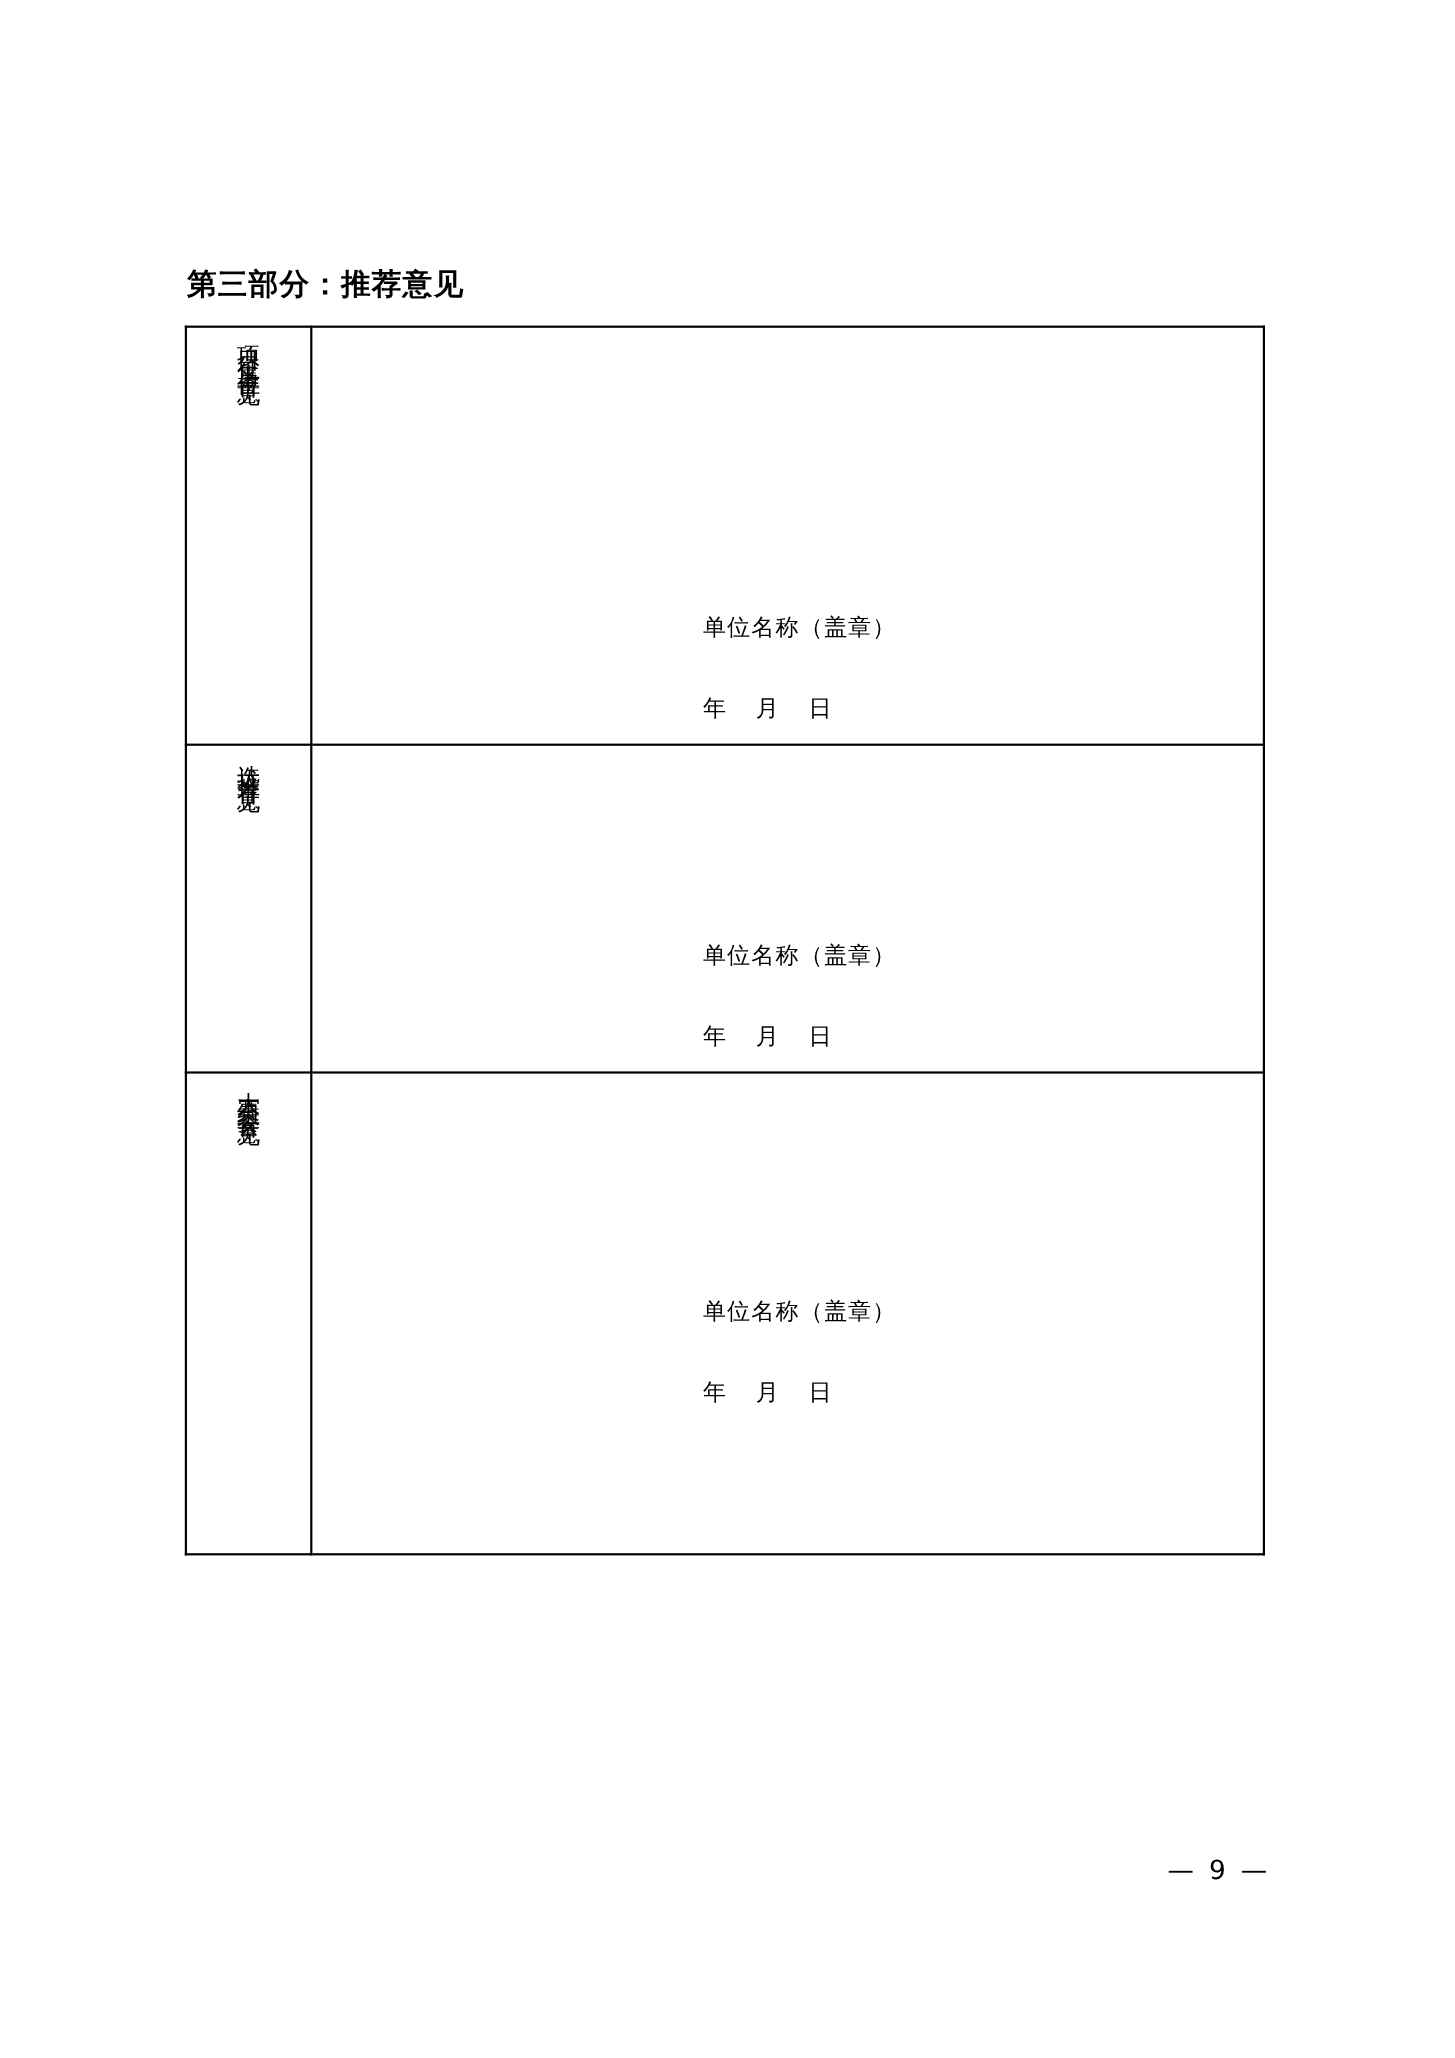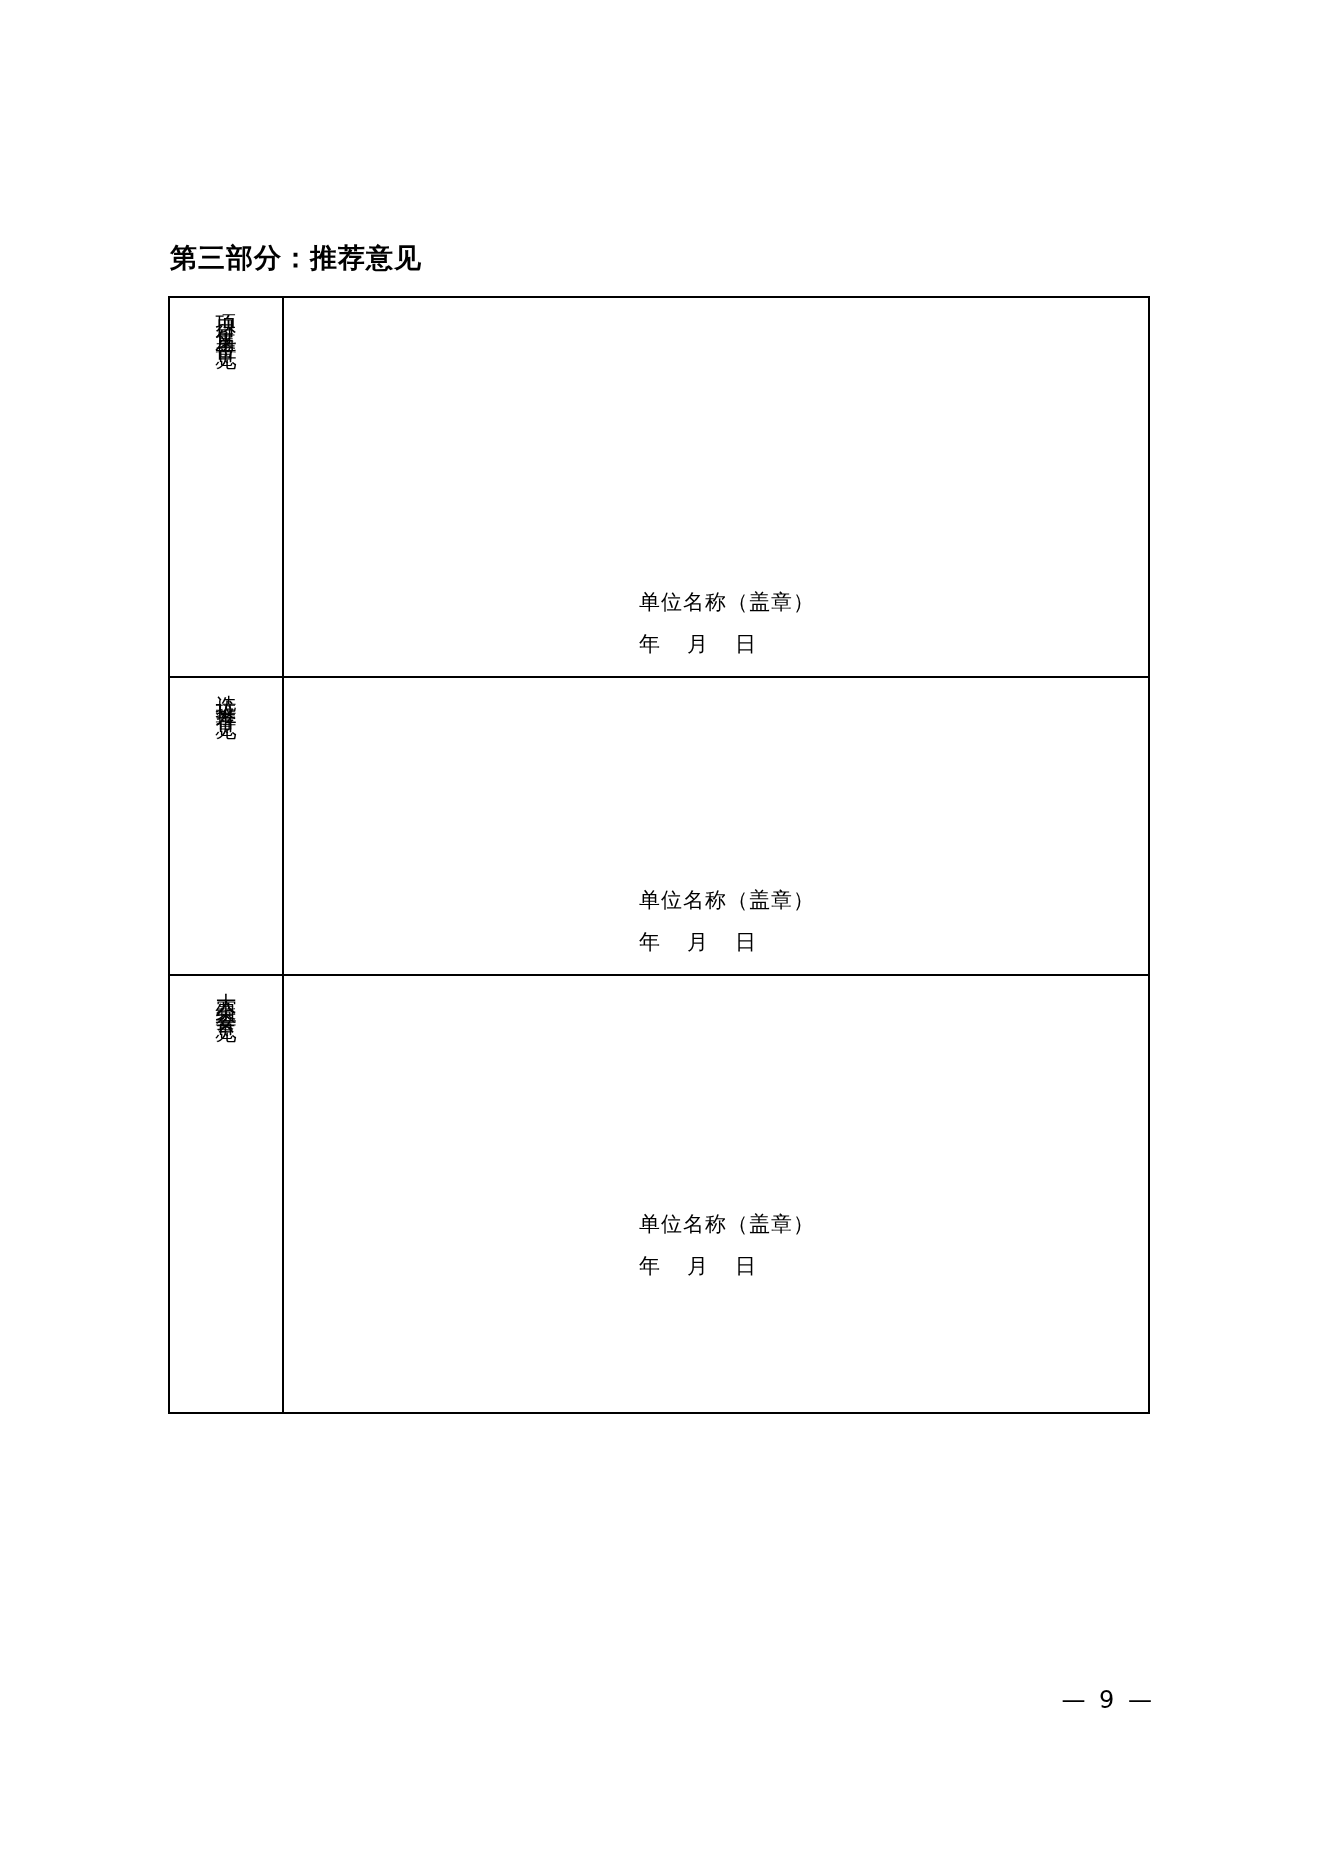--- a/index.html
+++ b/index.html
@@ -86,21 +86,21 @@
     letter-spacing: 1px;
     white-space: nowrap;
   }
   .date-line {
     font-family: "DejaVu Sans", "Liberation Sans", sans-serif;
     font-size: 21px;
     text-align: left;
     padding-left: 355px;
     letter-spacing: 1px;
     white-space: nowrap;
-    margin-top: 14px;
+    margin-top: 46px;
   }
   .date-line .gap {
     display: inline-block;
     width: 26px;
   }
   .row1 .content-inner { height: 378px; }
   .row2 .content-inner { height: 296px; }
   .row3 .content-inner { height: 436px; }
   .row3 .content-inner { padding-bottom: 132px; }
   .page-number {

